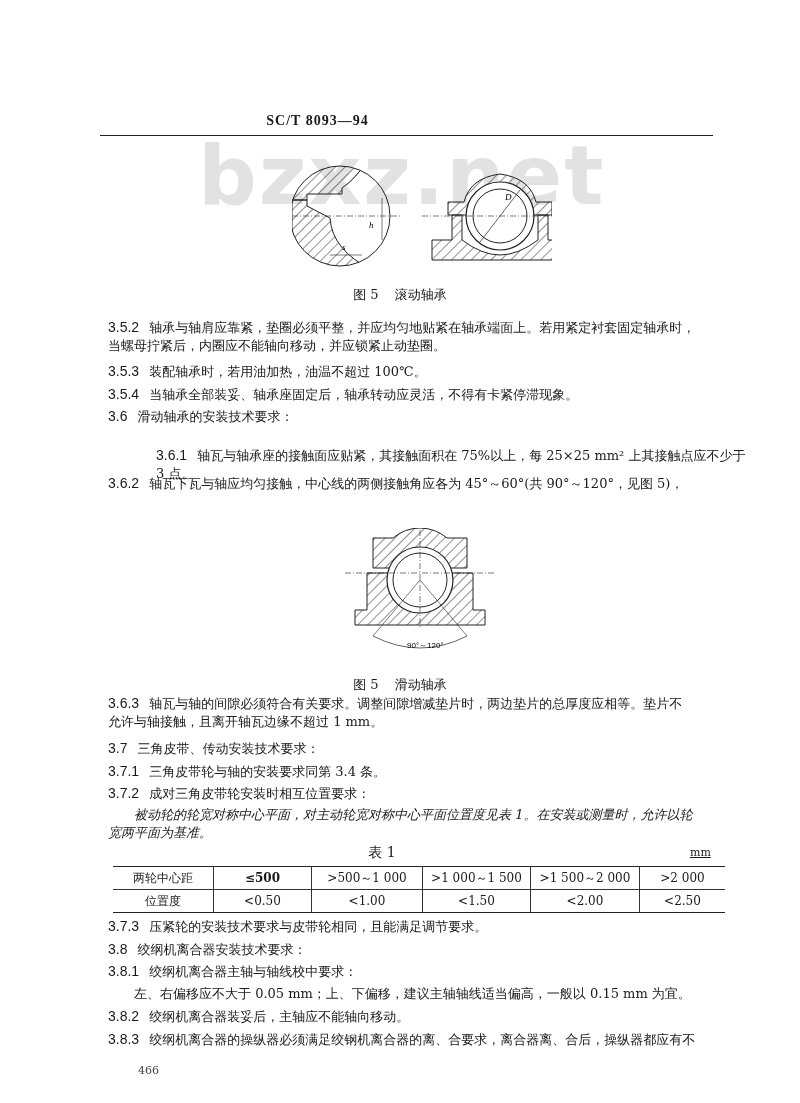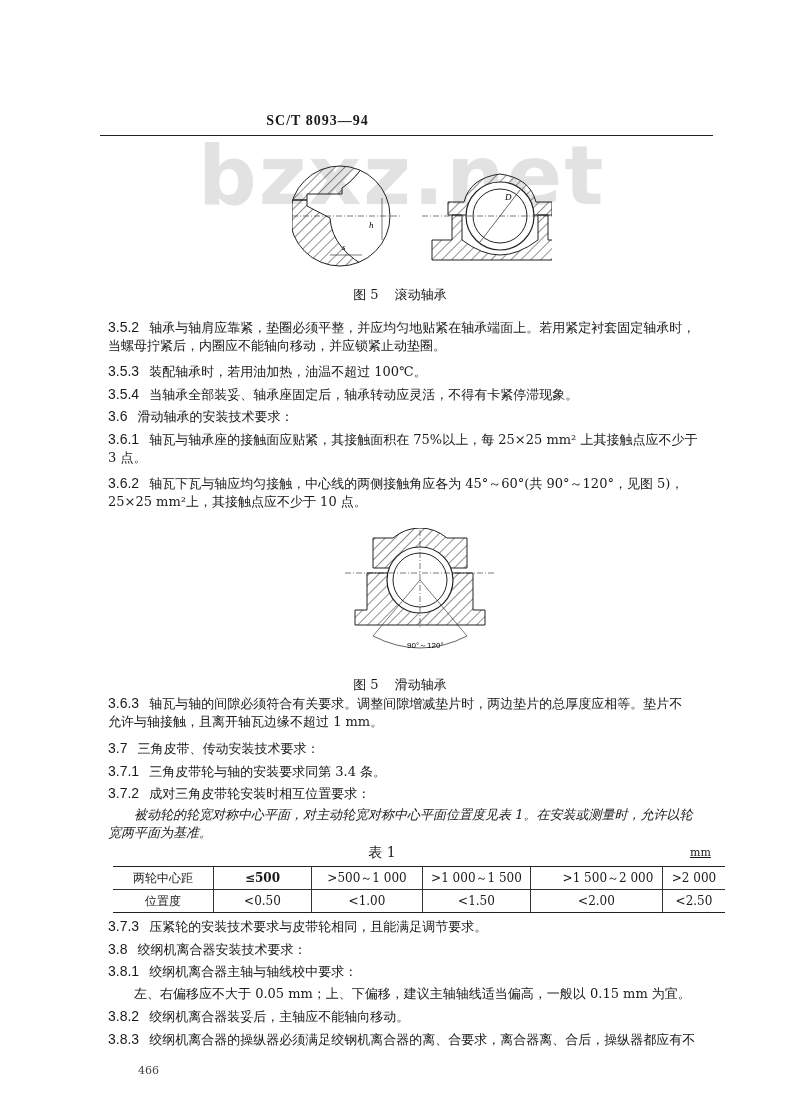--- a/index.html
+++ b/index.html
@@ -87,27 +87,26 @@
   </div>
   <div class="para" style="top:362px;">
     <span class="num">3.5.3</span><span>装配轴承时，若用油加热，油温不超过 100℃。</span>
   </div>
   <div class="para" style="top:385px;">
     <span class="num">3.5.4</span><span>当轴承全部装妥、轴承座固定后，轴承转动应灵活，不得有卡紧停滞现象。</span>
   </div>
   <div class="para" style="top:407px;">
     <span class="num">3.6</span><span>滑动轴承的安装技术要求：</span>
   </div>
-  <div class="para" style="top:430px;">
+  <div class="para" style="top:446px;margin-left:48px;">
     <div><span class="num">3.6.1</span><span>轴瓦与轴承座的接触面应贴紧，其接触面积在 75%以上，每 25×25 mm² 上其接触点应不少于</span></div>
     <div>3 点。</div>
   </div>
   <div class="para" style="top:474px;">
     <div><span class="num">3.6.2</span><span>轴瓦下瓦与轴应均匀接触，中心线的两侧接触角应各为 45°～60°(共 90°～120°，见图 5)，</span></div>
-    <div>25×25 mm²上，其接触点应不少于 10 点。</div>
   </div>
 
   <div class="fig" style="left:345px; top:528px;">
     <svg width="150" height="128" viewBox="0 0 150 128">
       <defs>
         <pattern id="hatch2" width="7" height="7" patternUnits="userSpaceOnUse" patternTransform="rotate(45)">
           <line x1="0" y1="0" x2="0" y2="7" stroke="#222" stroke-width="1"></line>
         </pattern>
       </defs>
       <path d="M28,10 L48,10 Q60,0 75,0 Q90,0 102,10 L122,10 L122,40 L28,40 Z" fill="url(#hatch2)" stroke="#222"></path>
@@ -147,21 +146,21 @@
 
   <div class="table-title">表 1</div>
   <div class="table-unit">mm</div>
   <table class="t1">
     <tbody>
         <tr>
       <td style="width:100px;">两轮中心距</td>
       <td style="width:97px;font-weight:bold;">≤500</td>
       <td style="width:110px;">&gt;500～1 000</td>
       <td style="width:107px;">&gt;1 000～1 500</td>
-      <td style="width:108px;padding-left:23px;">&gt;1 500～2 000</td>
+      <td style="width:108px;">&gt;1 500～2 000</td>
       <td>&gt;2 000</td>
     </tr>
     <tr>
       <td>位置度</td>
       <td>&lt;0.50</td>
       <td>&lt;1.00</td>
       <td>&lt;1.50</td>
       <td>&lt;2.00</td>
       <td>&lt;2.50</td>
     </tr>

